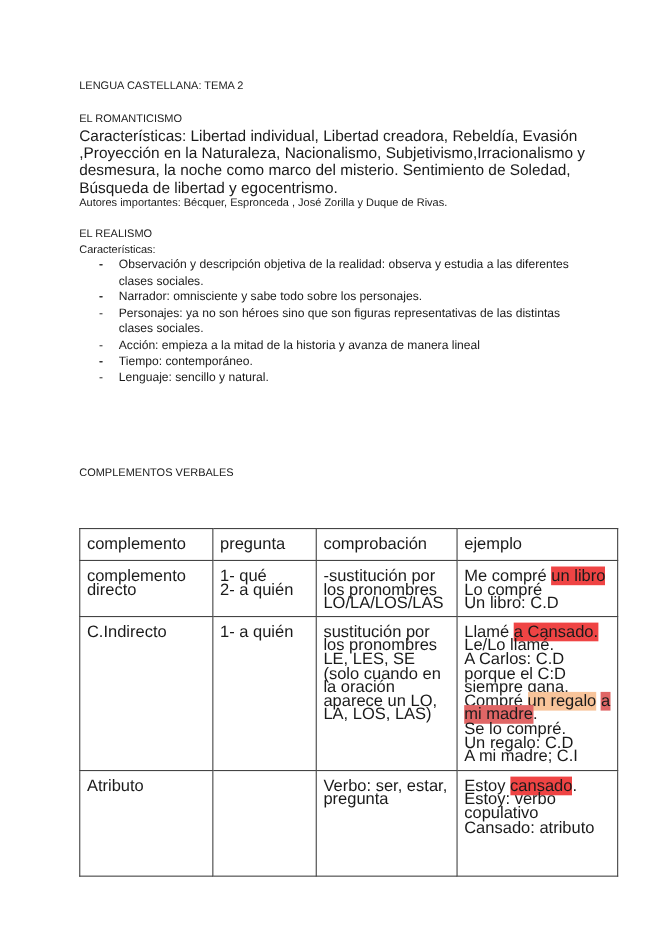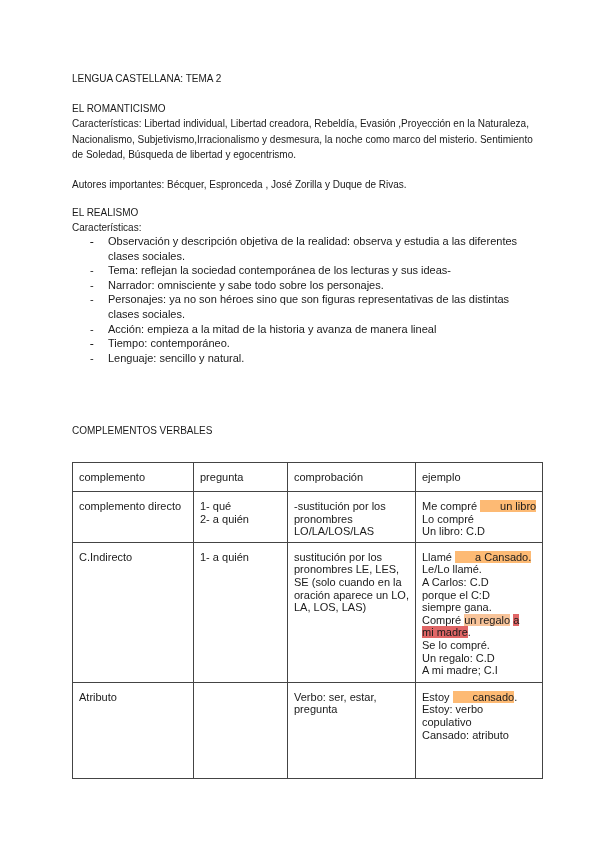--- a/index.html
+++ b/index.html
@@ -1,27 +1,27 @@
 <!DOCTYPE html>
 <html><head>
 <meta charset="utf-8">
 <style>
   html, body { margin:0; padding:0; background:#ffffff; }
   body { width:600px; height:848px; position:relative; overflow:hidden;
          font-family:"Liberation Sans", sans-serif; color:#1a1a1a; }
   .page { position:absolute; left:0; top:0; width:600px; height:848px; }
   .txt { position:absolute; left:72px; font-size:10px; line-height:15px; white-space:nowrap; }
-  .para { position:absolute; left:72px; width:470px; font-size:10px; line-height:15.5px; }
+  .para { position:absolute; left:72px; width:470px; font-size:14px; line-height:15.5px; }
   .list { position:absolute; left:72px; width:470px; margin:0; padding:0; list-style:none; font-size:11px; line-height:14.6px; }
   .list li { position:relative; padding-left:36px; }
   .list li .dash { position:absolute; left:18px; top:0; }
-  table.cv { position:absolute; left:72px; top:462px; border-collapse:collapse; font-size:11px; line-height:12.6px; }
+  table.cv { position:absolute; left:72px; top:480px; border-collapse:collapse; font-size:15px; line-height:12.6px; }
   table.cv td { border:1.3px solid #444; vertical-align:top; padding:8px 6px 4px 6px; }
   .c1 { width:108px; } .c2 { width:81px; } .c3 { width:115px; } .c4 { width:102px; }
-  .hl-purple { background:#fdba74;padding-left:20px; }
+  .hl-purple { background:#ef4444; }
   .hl-orange { background:#f8c49a; }
   .hl-red { background:#e06666; }
   .line { display:block; white-space:nowrap; }
 </style>
 </head>
 <body>
 
 <div class="page">
 
   <div class="txt" style="top:71px;">LENGUA CASTELLANA: TEMA 2</div>
@@ -30,21 +30,21 @@
   <div class="para" style="top:116px;">Características: Libertad individual, Libertad creadora, Rebeldía, Evasión ,Proyección en la Naturaleza, Nacionalismo, Subjetivismo,Irracionalismo y desmesura, la noche como marco del misterio. Sentimiento de Soledad, Búsqueda de libertad y egocentrismo.</div>
 
   <div class="txt" style="top:177px;">Autores importantes: Bécquer, Espronceda , José Zorilla y Duque de Rivas.</div>
 
   <div class="txt" style="top:205px;">EL REALISMO</div>
   <div class="txt" style="top:220px;">Características:</div>
 
   <ul class="list" style="top:234px;">
     <li><span class="dash">-</span></li>
     <li><span class="dash">-</span><span>Observación y descripción objetiva de la realidad: observa y estudia a las diferentes clases sociales.</span></li>
-    <li><span class="dash">-</span><span>Tema: reflejan la sociedad contemporánea de los lecturas y sus ideas-</span></li>
+    <li><span class="dash">-</span></li>
     <li><span class="dash">-</span><span>Narrador: omnisciente y sabe todo sobre los personajes.</span></li>
     <li><span class="dash">-</span><span>Personajes: ya no son héroes sino que son figuras representativas de las distintas clases sociales.</span></li>
     <li><span class="dash">-</span><span>Acción: empieza a la mitad de la historia y avanza de manera lineal</span></li>
     <li><span class="dash">-</span></li>
     <li><span class="dash">-</span><span>Tiempo: contemporáneo.</span></li>
     <li><span class="dash">-</span><span>Lenguaje: sencillo y natural.</span></li>
   </ul>
 
   <div class="txt" style="top:423px;">COMPLEMENTOS VERBALES</div>
 

